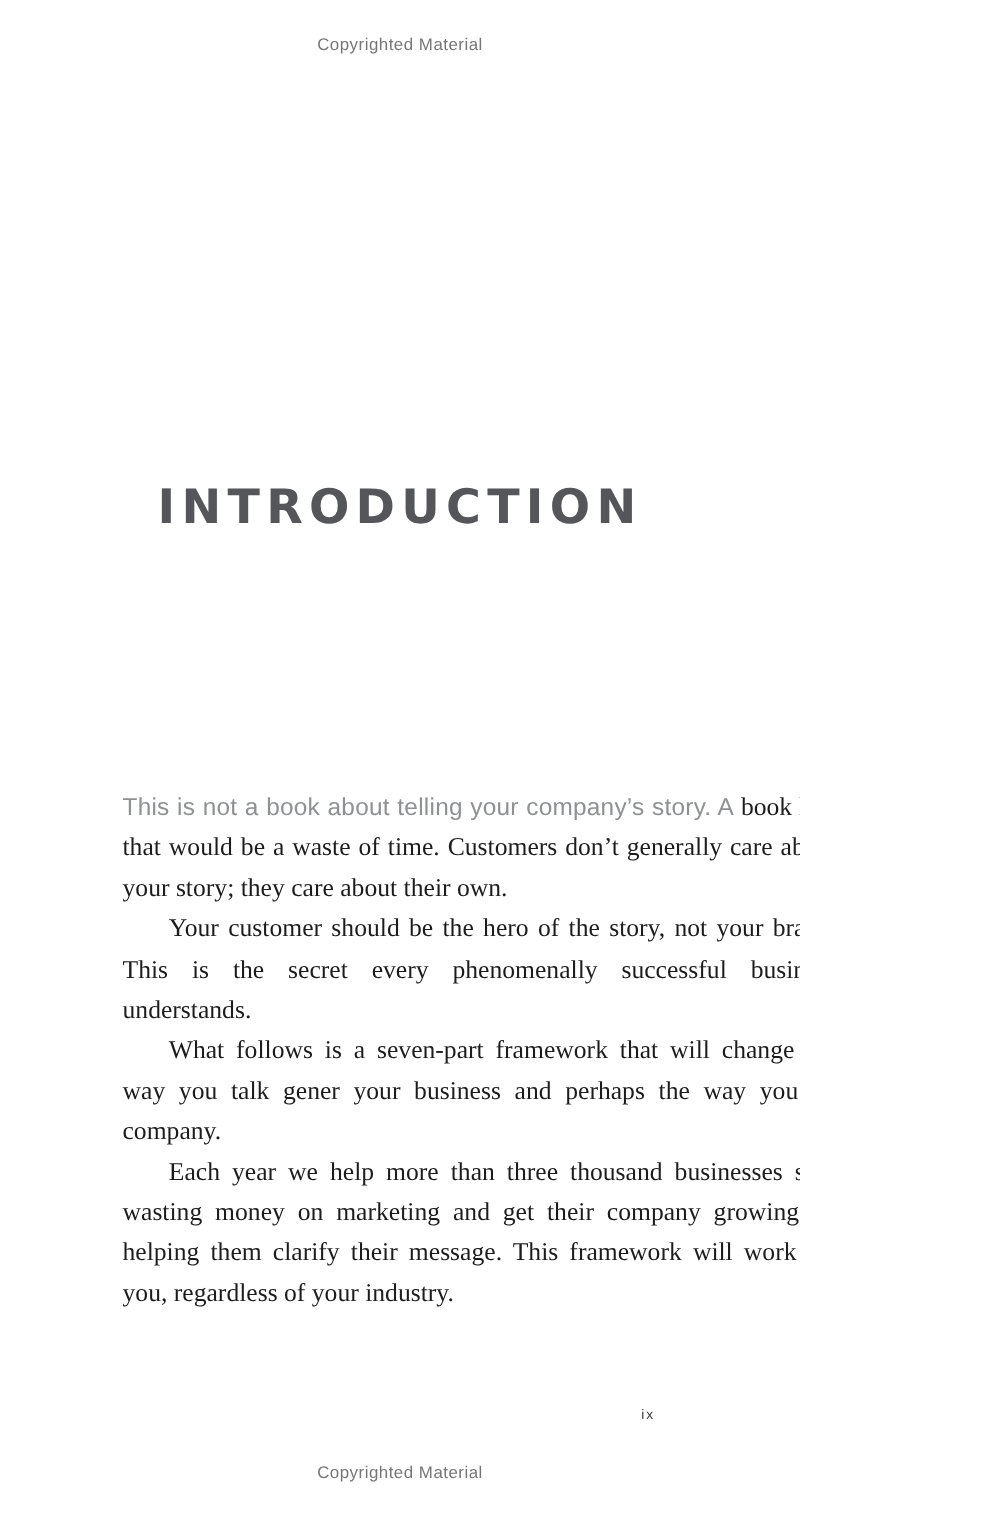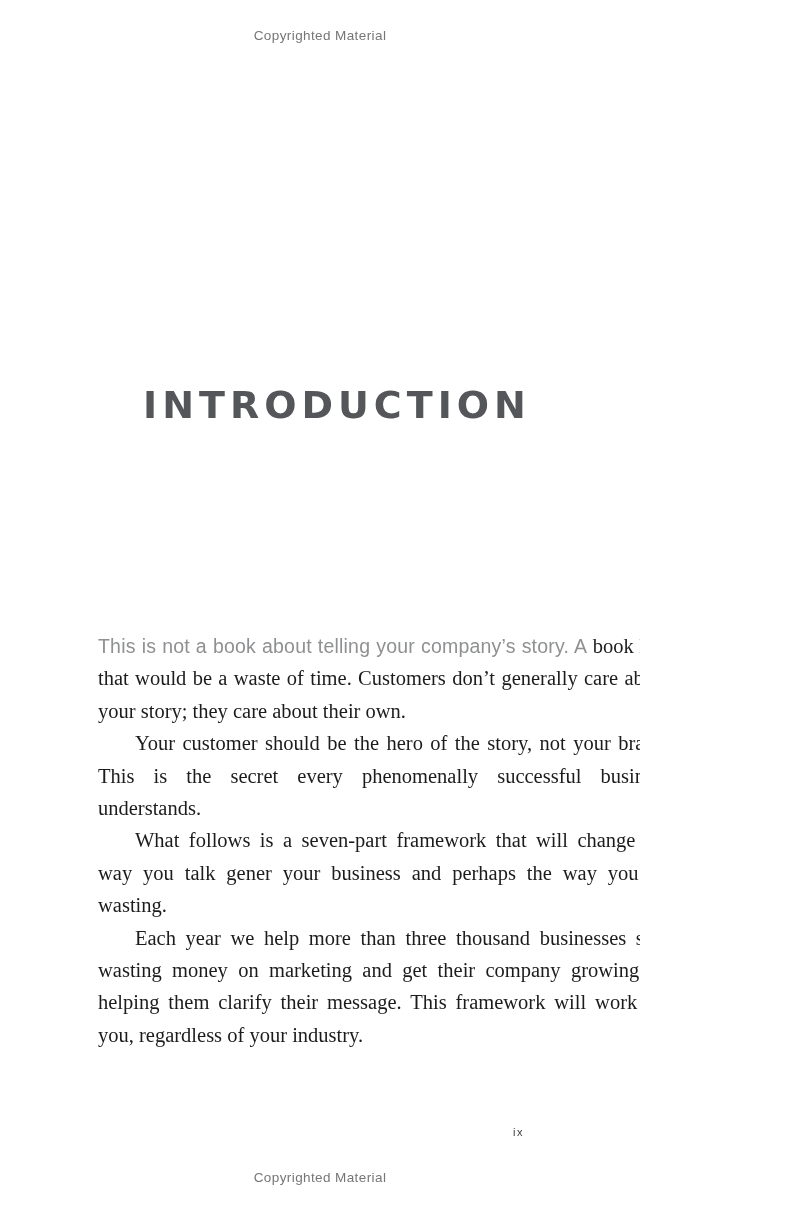--- a/index.html
+++ b/index.html
@@ -31,21 +31,20 @@
     top: 383px;
     left: 0;
     width: 100%;
     margin: 0;
     text-align: center;
     font-family: "DejaVu Sans", "Liberation Sans", sans-serif;
     font-weight: 800;
     font-size: 38px;
     letter-spacing: 5px;
     color: #55565a;
-    padding-left: 17px;
   }
   .body-text {
     position: absolute;
     top: 630px;
     left: 98px;
     width: 572px;
     font-family: "Liberation Serif", serif;
     font-size: 20.5px;
     line-height: 32.4px;
     color: #1c1c1c;
@@ -84,21 +83,21 @@
   <div class="notice top">Copyrighted Material</div>
 
   <h1 class="title">INTRODUCTION</h1>
 
   <div class="body-text">
 
     <p><span class="lead">This is not a book about telling your company’s story. A</span><span> book like that would be a waste of time. Customers don’t gener­ally care about your story; they care about their own.</span></p>
 
     <p class="indent">Your customer should be the hero of the story, not your brand. This is the secret every phenomenally successful business understands.</p>
 
-    <p class="indent"><span>What follows is a seven-part framework that will change the way you talk gener your business and perhaps the way you </span><em class="italic-word">do</em><span> wasting.</span></p>
+    <p class="indent"><span>What follows is a seven-part framework that will change the way you talk gener your business and perhaps the way you </span><em class="italic-word">do</em><span> company.</span></p>
 
     <p class="indent">Each year we help more than three thousand businesses stop wasting money on marketing and get their company growing by helping them clarify their message. This framework will work for you, regardless of your industry.</p>
 
   </div>
 
   <div class="page-number">ix</div>
 
   <div class="notice bottom">Copyrighted Material</div>
 
 </div>

